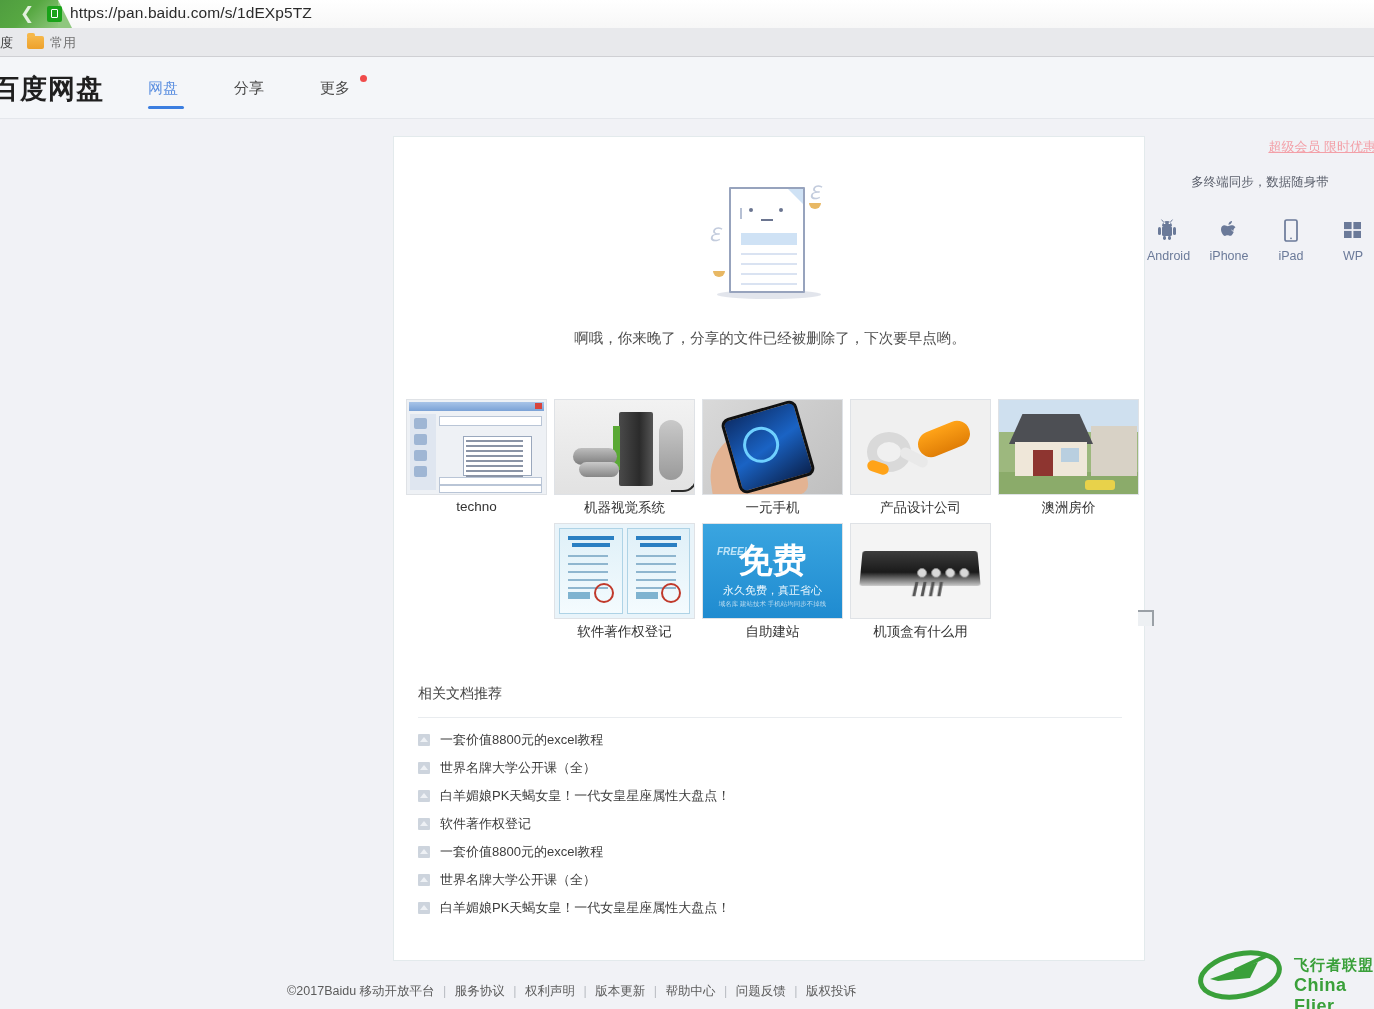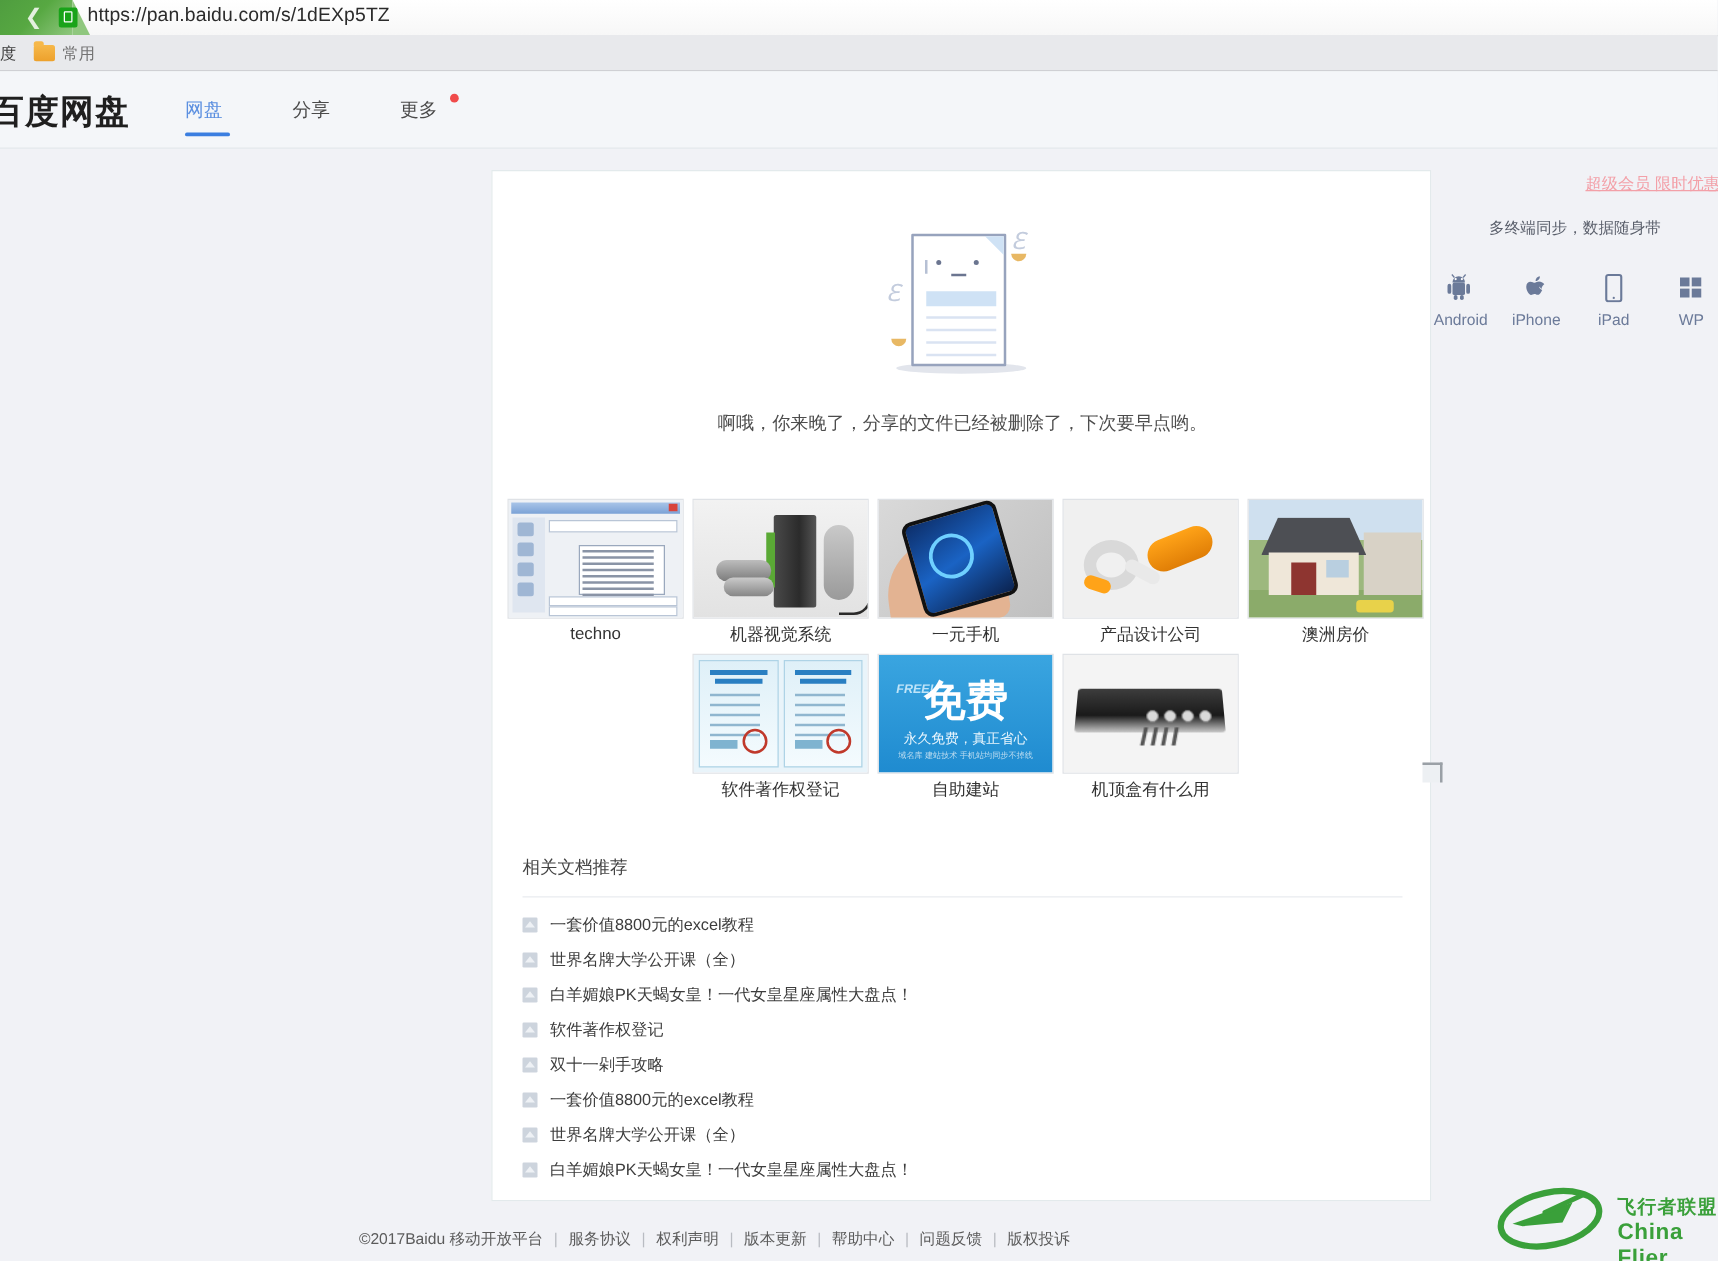--- a/index.html
+++ b/index.html
@@ -426,24 +426,20 @@
       <div class="rel-item">
         <span class="rel-ico"></span>
         <span class="rel-txt">白羊媚娘PK天蝎女皇！一代女皇星座属性大盘点！</span>
       </div>
       <div class="rel-item">
         <span class="rel-ico"></span>
         <span class="rel-txt">软件著作权登记</span>
       </div>
       <div class="rel-item">
         <span class="rel-ico"></span>
-        <span class="rel-txt">双十一剁手攻略</span>
-      </div>
-      <div class="rel-item">
-        <span class="rel-ico"></span>
         <span class="rel-txt">一套价值8800元的excel教程</span>
       </div>
       <div class="rel-item">
         <span class="rel-ico"></span>
         <span class="rel-txt">世界名牌大学公开课（全）</span>
       </div>
       <div class="rel-item">
         <span class="rel-ico"></span>
         <span class="rel-txt">白羊媚娘PK天蝎女皇！一代女皇星座属性大盘点！</span>
       </div>

